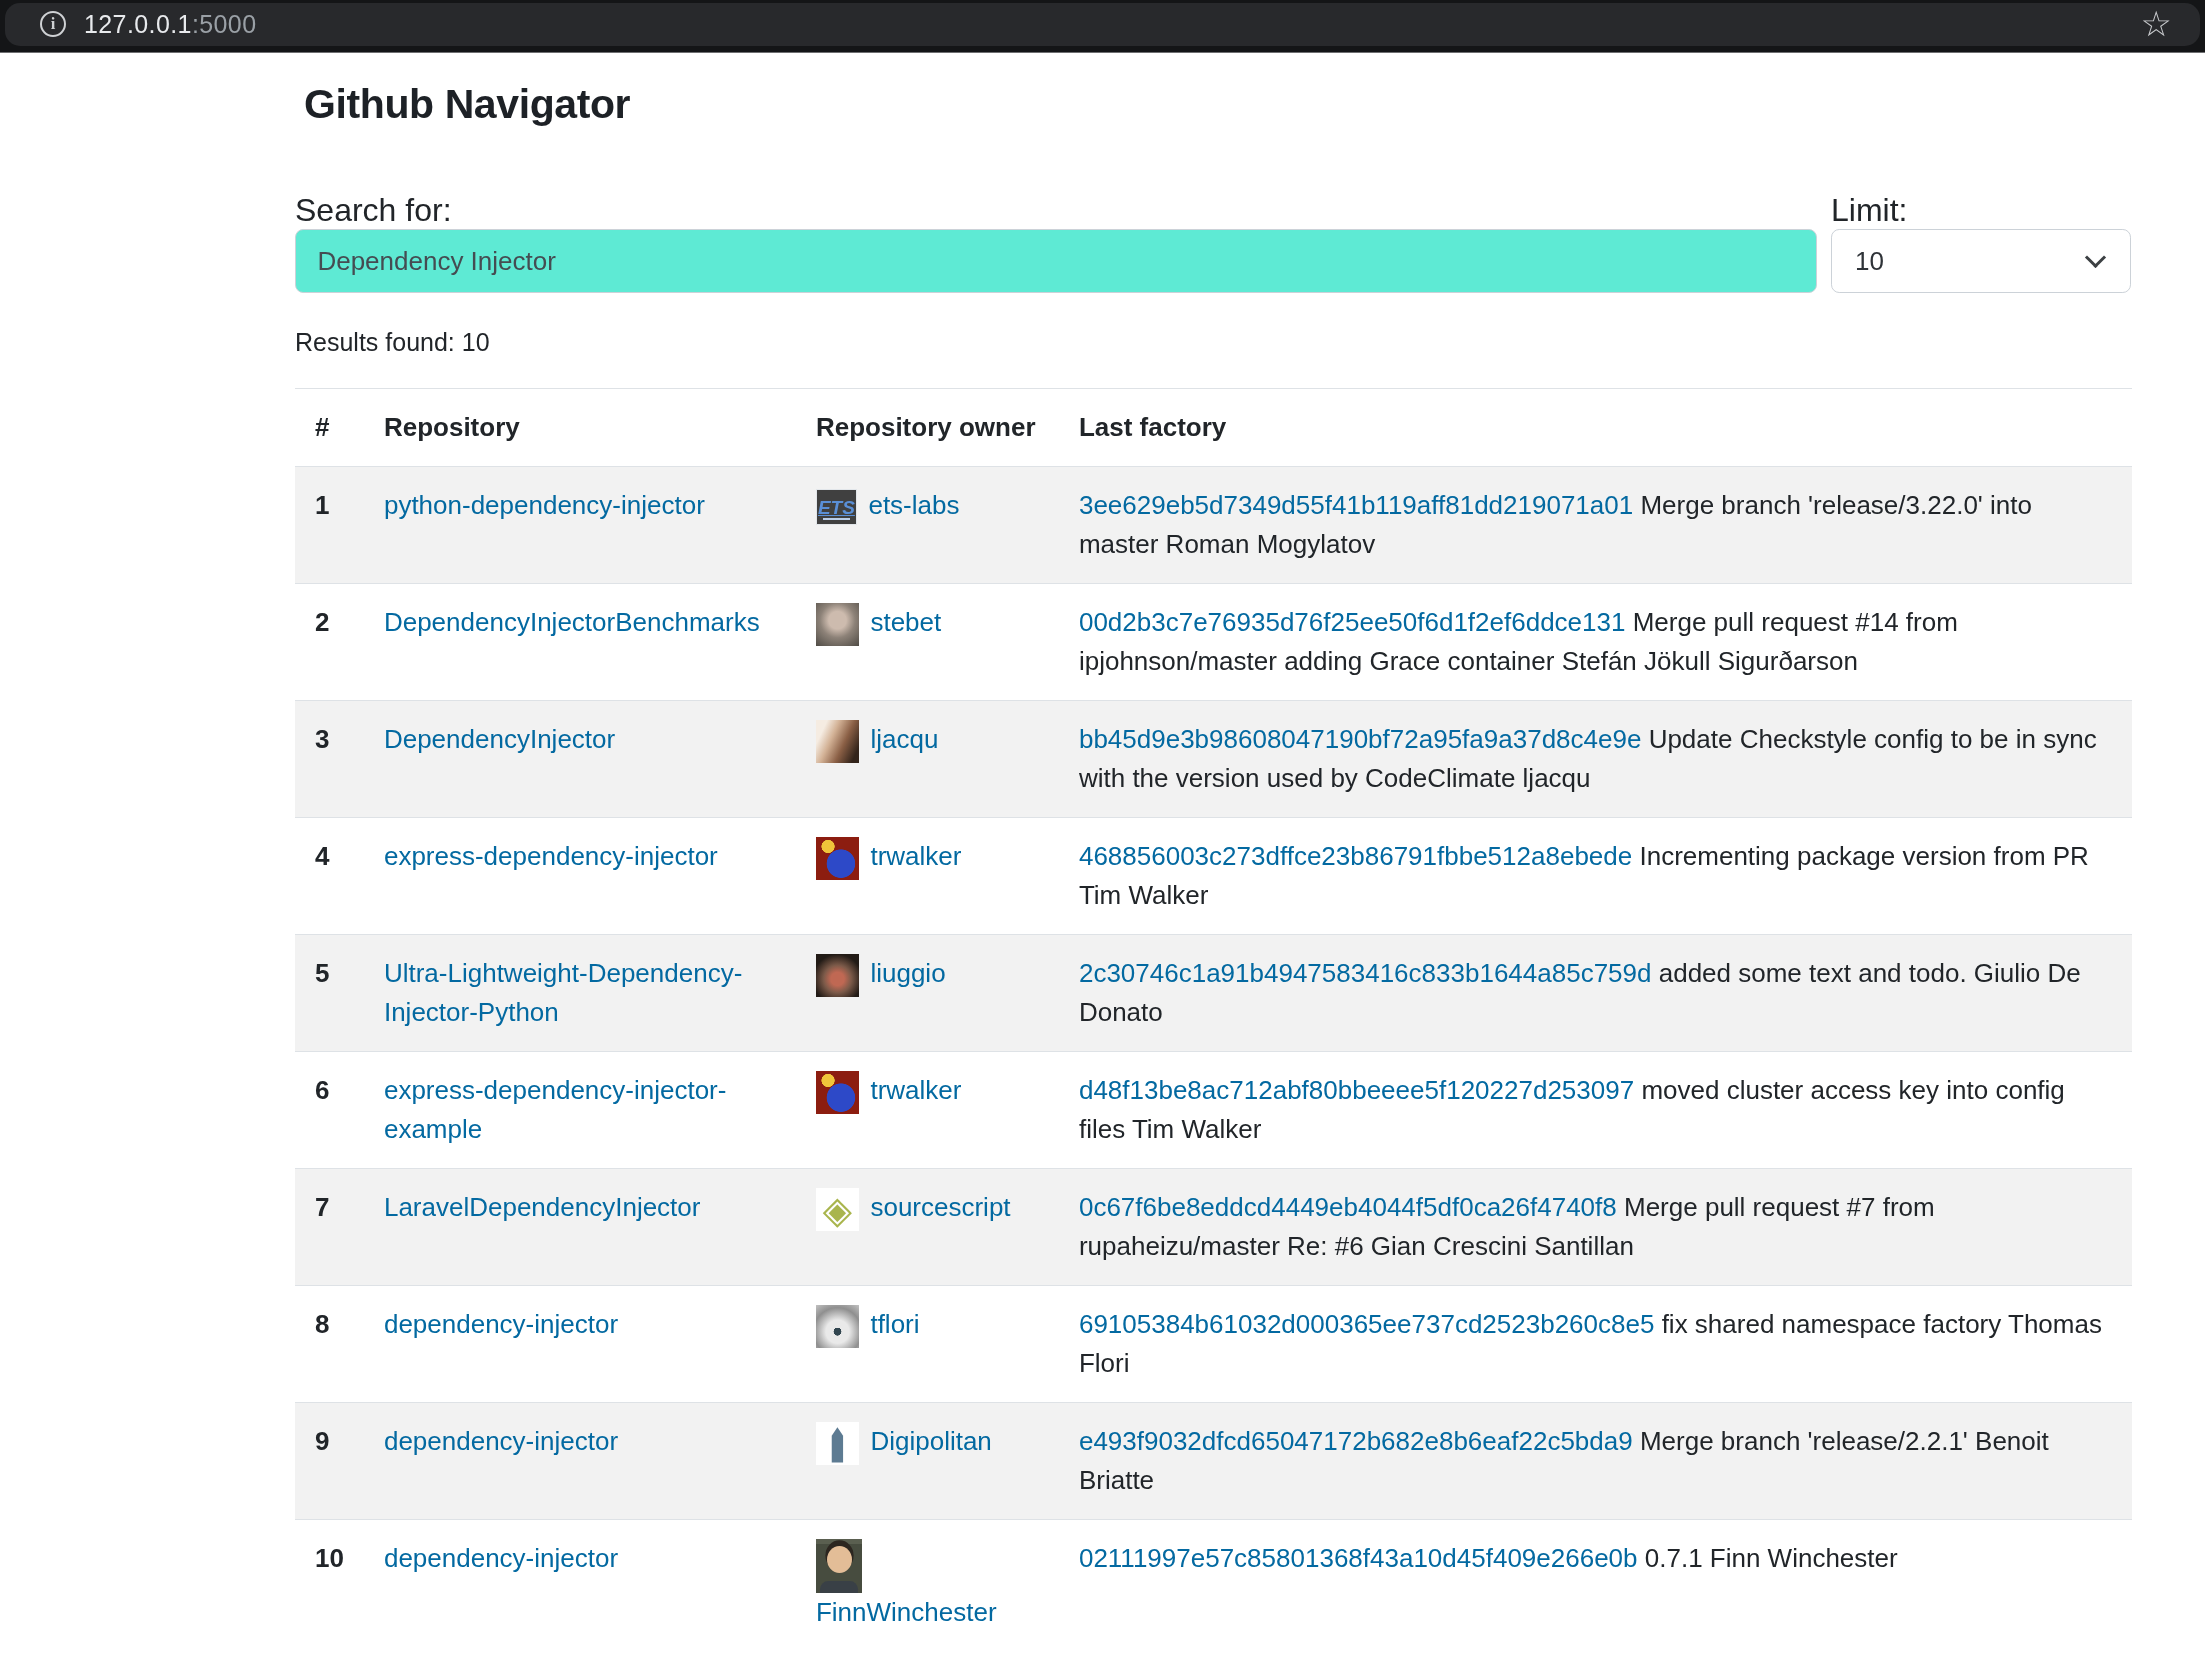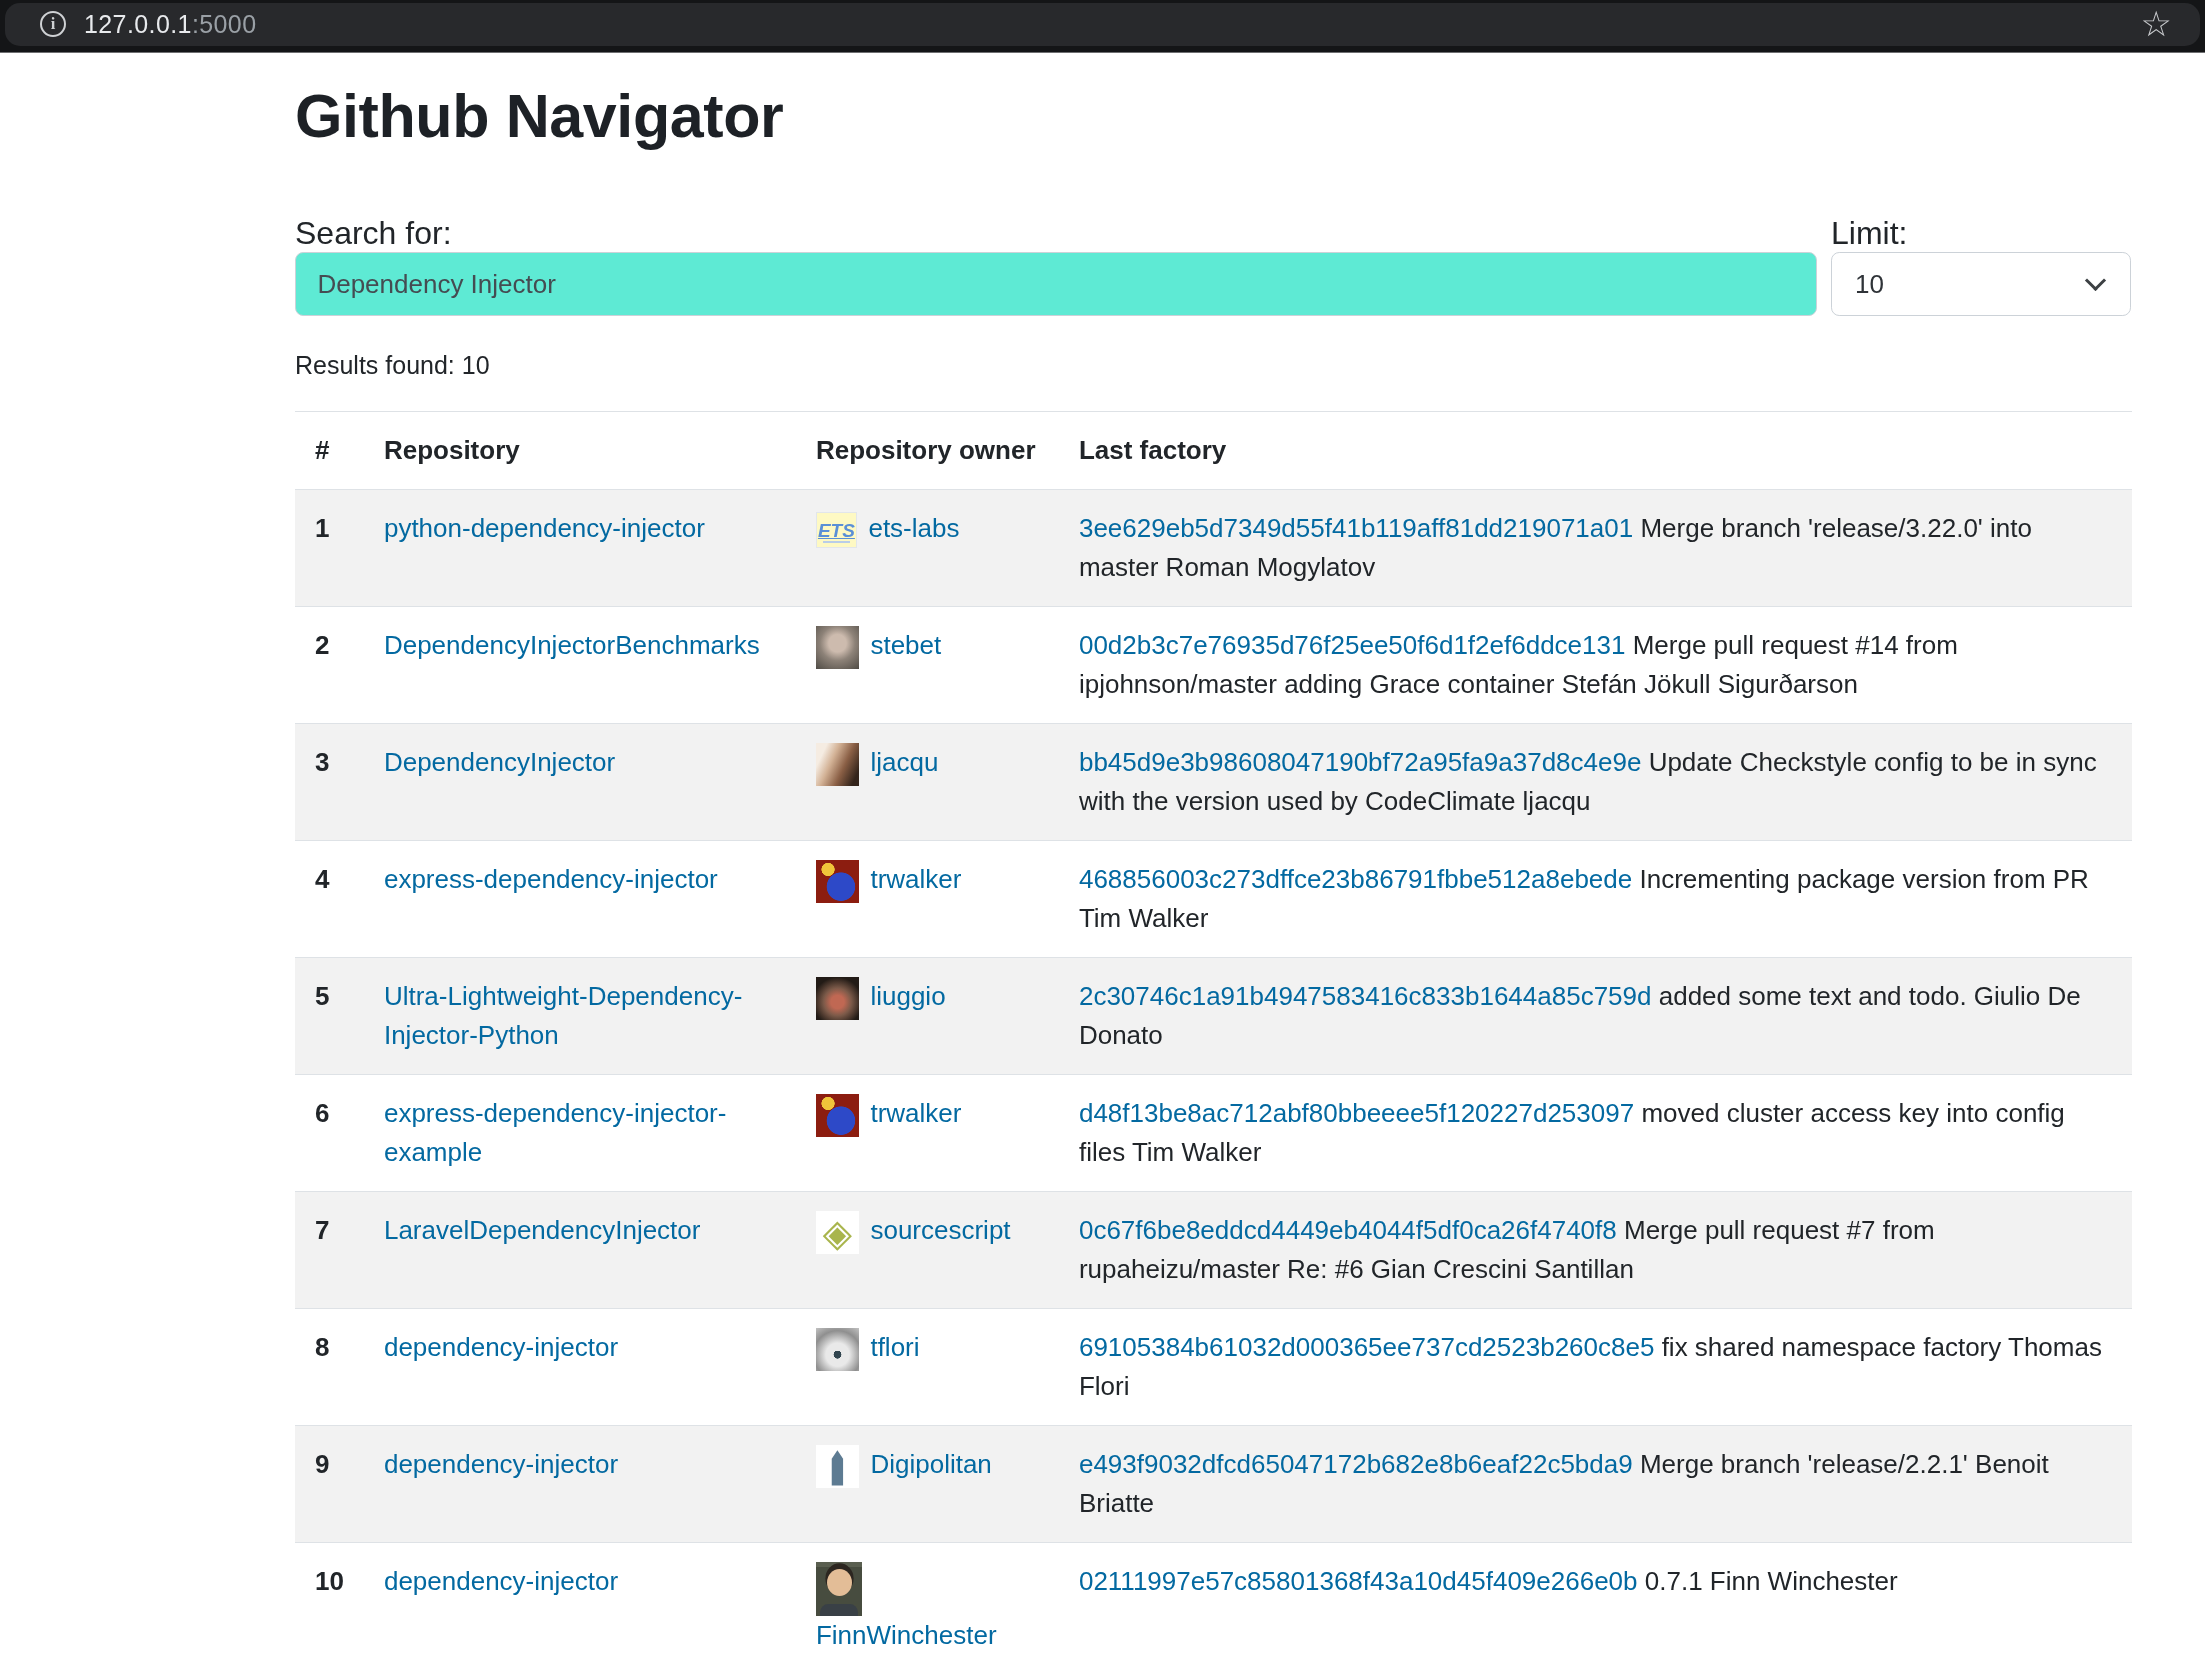--- a/index.html
+++ b/index.html
@@ -14,22 +14,22 @@
   .info-badge { width: 26px; height: 26px; border-radius: 50%; border: 2.1px solid #cfd1d4;
     color: #cfd1d4; font-size: 16.5px; font-weight: 700; display: flex; align-items: center;
     justify-content: center; margin-left: 35px; font-family: "Liberation Serif", serif; }
   .url { margin-left: 18px; font-size: 25px; color: #e8eaed; letter-spacing: 0.4px; }
   .url .port { color: #9aa0a6; margin-top: 20px; }
   .star { position: absolute; right: 28px; top: 50%; transform: translateY(-52%);
     font-size: 35px; color: #c9cbce; line-height: 1; cursor: pointer; }
 
   
   .container { width: 1837px; margin-left: 295px; margin-right: 74px; }
-  h1.page-title { margin-top: 28px; font-size: 61px; font-weight: 700; color: #1d2126;
-    letter-spacing: -0.4px; }
+  h1.page-title { margin-top: 28px; font-size: 41px; font-weight: 700; color: #1d2126;
+    letter-spacing: -0.4px; margin-left: 9px; }
 
   .form-row { display: flex; margin-top: 64px; gap: 14px; }
   .col-search { width: 1522px; }
   .col-limit { width: 300px; }
   .field-label { font-size: 32px; margin-bottom: 0; display: block; }
   .text-input { width: 100%; height: 64px; border: 1.6px solid #ccd2d8; border-radius: 8.2px;
     font-size: 26px; color: #454c52; padding: 0 21.4px;
     font-family: "Liberation Sans", sans-serif; background: #5eead4; }
   .select-wrap { position: relative; }
   select.limit-select { width: 100%; height: 64px; border: 1.6px solid #ccd2d8;
@@ -54,21 +54,21 @@
   th.col-repo { width: 432px; }
   th.col-owner { width: 263px; }
   a.lnk { color: #0369a1; text-decoration: none; }
   .msg { color: #212529; }
 
   
   .avatar { width: 43px; height: 43px; display: inline-flex; vertical-align: middle;
     margin-right: 11.5px; position: relative; overflow: hidden; align-items: center;
     justify-content: center; flex: none; }
   .avatar-glyph { display: inline-block; }
-  .avatar--ets { background: #fef9c3; border: 0.8px solid #e2e6ea; width: 41px; height: 36px; }
+  .avatar--ets { background: #404040; border: 0.8px solid #e2e6ea; width: 41px; height: 36px; }
   .avatar--ets .avatar-glyph { color: #5a8fd6; font-style: italic; font-weight: 700;
     font-size: 19px; text-decoration: underline; line-height: 1; }
   .avatar--ets::after { content: ""; position: absolute; bottom: 4.1px; left: 5.8px;
     right: 5.8px; height: 2.5px; background: #b9cde8; }
   .avatar--stebet { background: radial-gradient(circle at 50% 40%, #cdbbae 0 26%,
     #8d8278 52%, #4f4b45 100%); }
   .avatar--ljacqu { background: linear-gradient(115deg, #f5ece2 18%, #d3b296 38%,
     #8a5f45 62%, #33241b 88%); }
   .avatar--trwalker { background: radial-gradient(circle at 28% 22%, #f0c53a 0 14%,
     rgba(0,0,0,0) 15%), radial-gradient(circle at 58% 62%, #2d49c8 0 38%, #8c1d10 40%); }

